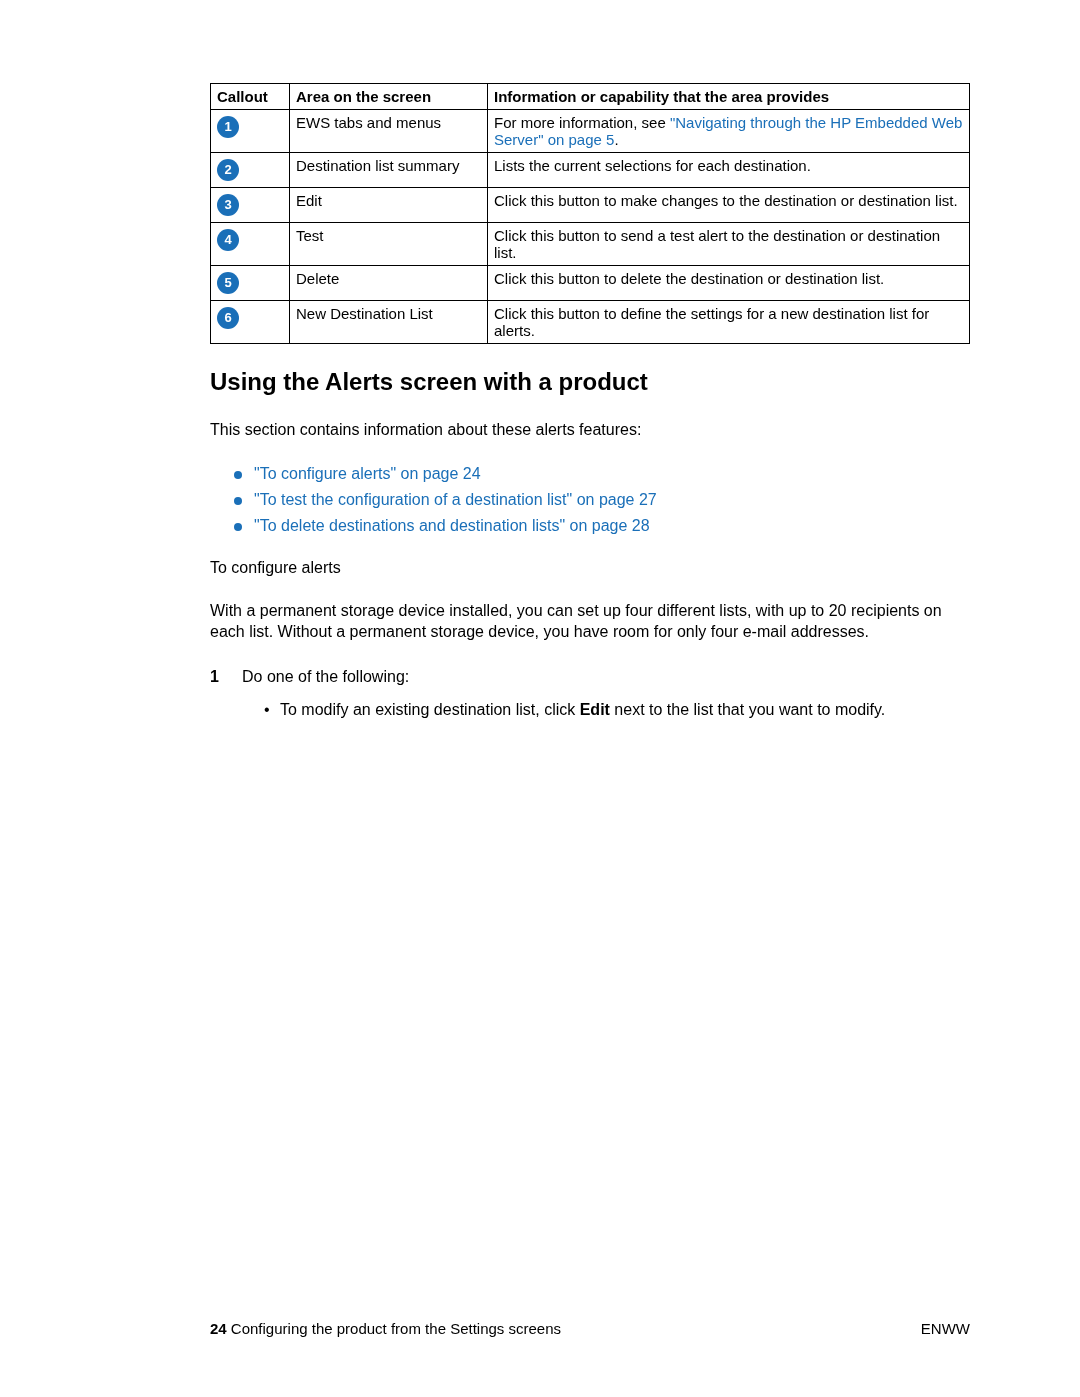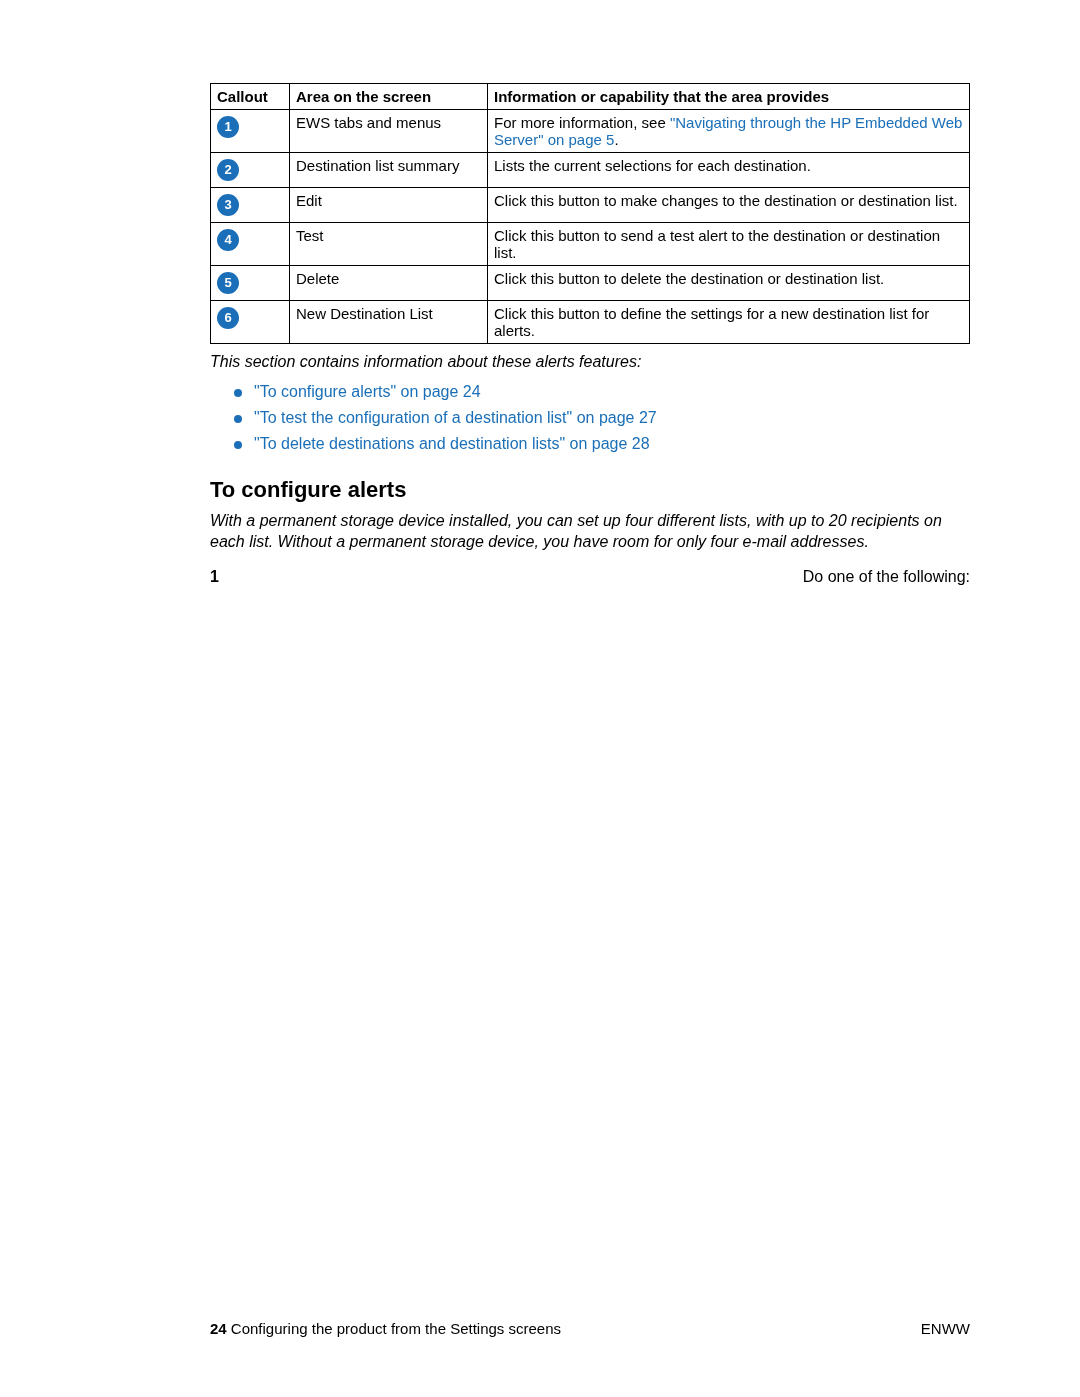--- a/index.html
+++ b/index.html
@@ -51,29 +51,28 @@
   }
   .link {
     color: #1a6fb8;
   }
   h2.section {
     font-size: 24px;
     font-weight: bold;
     margin: 24px 0 8px 0;
   }
   h3.subsection {
-    font-size: 22px;
-    font-weight: bold;
+    font-size: 16px;
+    font-weight: normal;
     margin: 24px 0 6px 0;
   }
   p.body {
     font-size: 16px;
-    margin: 8px 0;
+    margin: 24px 0;
     line-height: 1.3;
-    font-style: italic;
   }
   ul.bullets {
     list-style: none;
     padding-left: 24px;
     margin: 10px 0;
   }
   ul.bullets li {
     position: relative;
     padding-left: 20px;
     margin: 8px 0;
@@ -94,21 +93,20 @@
     padding-left: 0;
     margin: 14px 0;
     counter-reset: step;
   }
   ol.steps > li {
     counter-increment: step;
     position: relative;
     padding-left: 32px;
     font-size: 16px;
     line-height: 1.4;
-    text-align: right;
   }
   ol.steps > li::before {
     content: counter(step);
     font-weight: bold;
     position: absolute;
     left: 0;
   }
   ul.sub {
     list-style: none;
     padding-left: 22px;
@@ -181,35 +179,39 @@
         <td>Click this button to delete the destination or destination list.</td>
       </tr>
       <tr>
         <td class="callout-col"><span class="badge">6</span></td>
         <td class="area-col">New Destination List</td>
         <td>Click this button to define the settings for a new destination list for alerts.</td>
       </tr>
     </tbody>
   </table>
 
+  <h2 class="section">Using the Alerts screen with a product</h2>
   <p class="body">This section contains information about these alerts features:</p>
 
   <ul class="bullets">
     <li><span class="link">"To configure alerts" on page 24</span></li>
     <li><span class="link">"To test the configuration of a destination list" on page 27</span></li>
     <li><span class="link">"To delete destinations and destination lists" on page 28</span></li>
   </ul>
 
   <h3 class="subsection">To configure alerts</h3>
   <p class="body">With a permanent storage device installed, you can set up four different lists, with up to 20 recipients on each list. Without a permanent storage device, you have room for only four e-mail addresses.</p>
 
   <ol class="steps">
     <li>
       <span>Do one of the following:</span>
       <ul class="sub">
+        <li class="dot">
+          <span>To modify an existing destination list, click </span><b>Edit</b><span> next to the list that you want to modify.</span>
+        </li>
       </ul>
     </li>
   </ol>
 
 </div>
 
 <div class="footer">
   <div>
     <span class="pg">24</span><span> Configuring the product from the Settings screens</span>
   </div>

